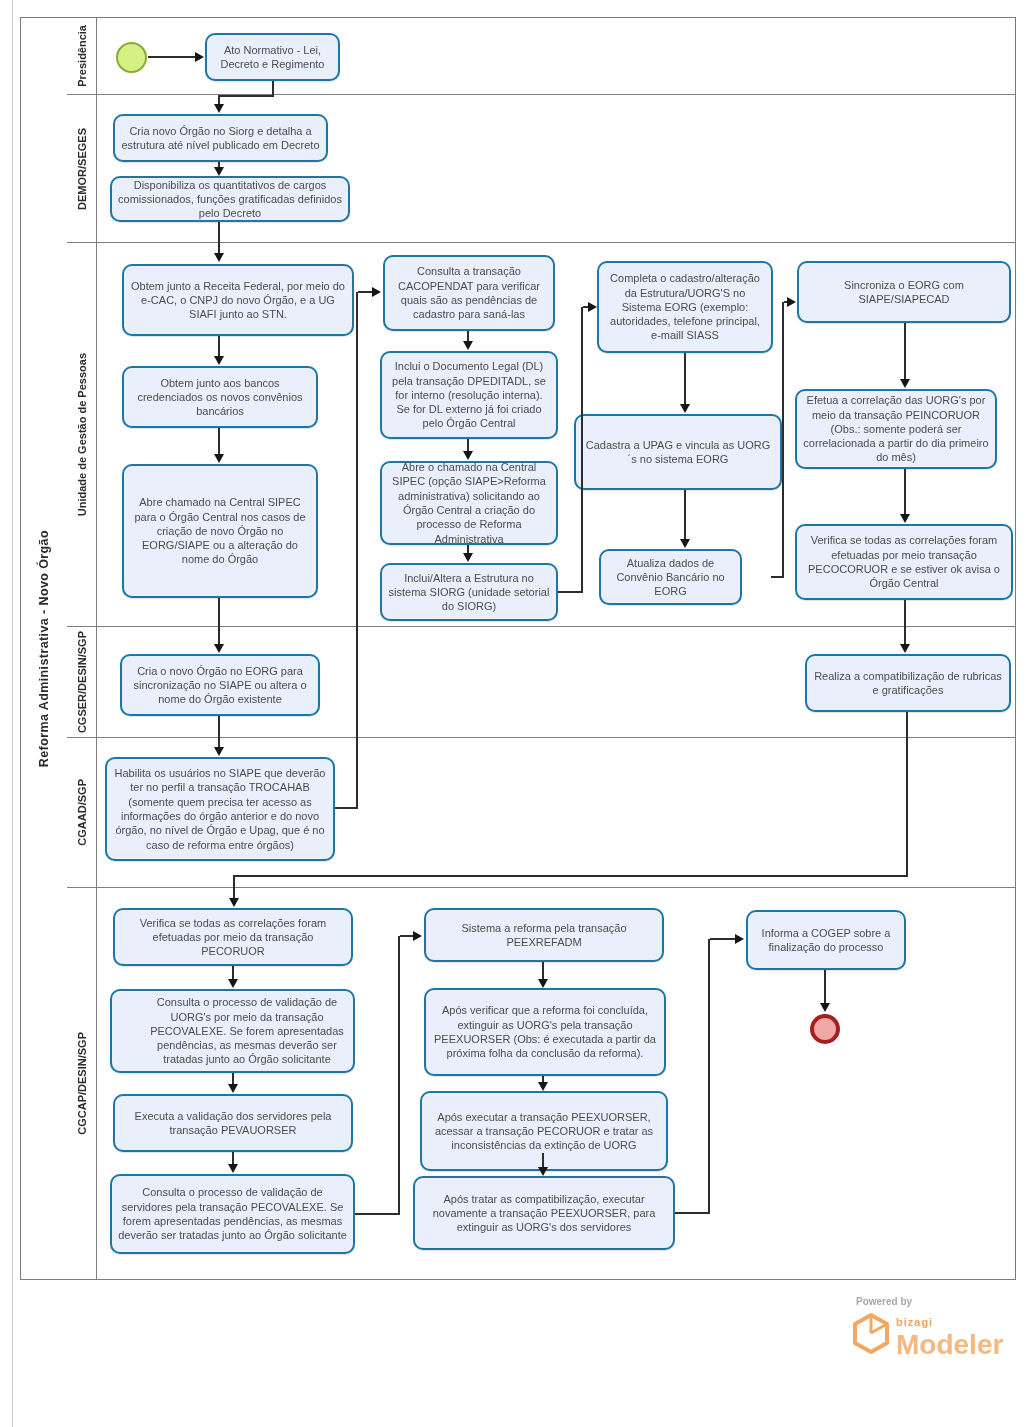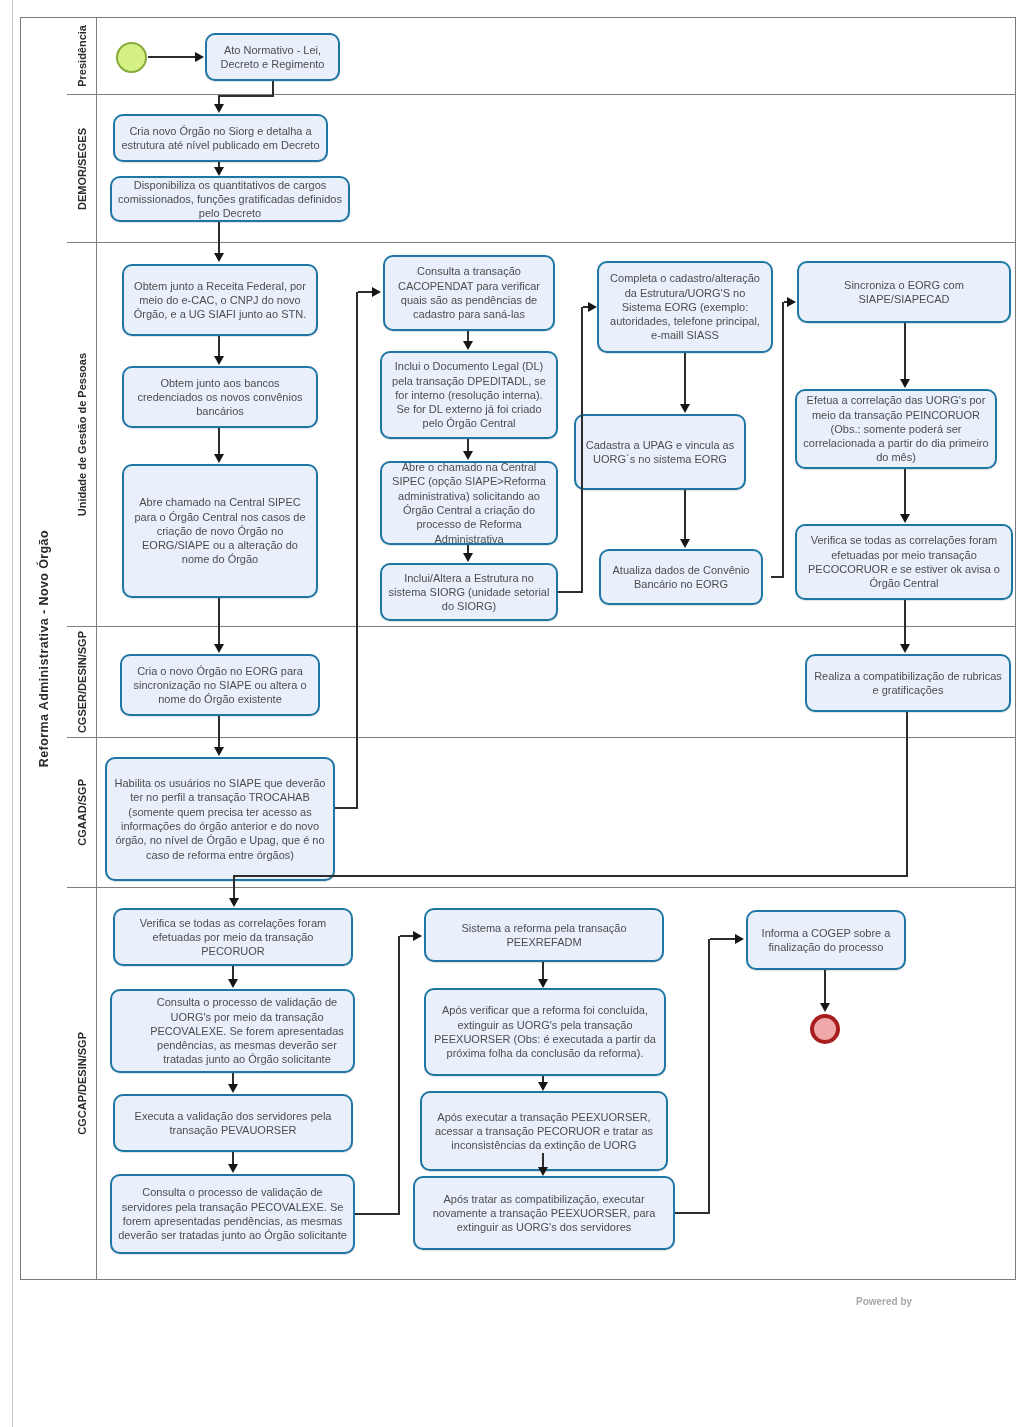--- a/index.html
+++ b/index.html
@@ -75,21 +75,21 @@
 
 <div class="task" style="left:205px;top:33px;width:135px;height:48px;">
     <span>Ato Normativo - Lei, Decreto e Regimento</span>
   </div>
 <div class="task" style="left:113px;top:114px;width:215px;height:48px;">
     <span>Cria novo Órgão no Siorg e detalha a estrutura até nível publicado em Decreto</span>
   </div>
 <div class="task" style="left:110px;top:176px;width:240px;height:46px;">
     <span>Disponibiliza os quantitativos de cargos comissionados, funções gratificadas definidos pelo Decreto</span>
   </div>
-<div class="task" style="left:122px;top:264px;width:196px;height:72px;">
+<div class="task" style="left:122px;top:264px;width:232px;height:72px;">
     <span>Obtem junto a Receita Federal,  por meio do e-CAC, o CNPJ do novo Órgão, e a UG SIAFI junto ao STN.</span>
   </div>
 <div class="task" style="left:122px;top:366px;width:196px;height:62px;">
     <span>Obtem junto aos bancos credenciados os novos convênios bancários</span>
   </div>
 <div class="task" style="left:122px;top:464px;width:196px;height:134px;">
     <span>Abre chamado na Central SIPEC para o Órgão Central nos casos de criação de novo Órgão no EORG/SIAPE ou a alteração do nome do Órgão</span>
   </div>
 <div class="task" style="left:383px;top:255px;width:172px;height:76px;">
     <span>Consulta a transação CACOPENDAT para verificar quais são as pendências de cadastro para saná-las</span>
@@ -99,42 +99,42 @@
   </div>
 <div class="task" style="left:380px;top:461px;width:178px;height:84px;">
     <span>Abre o chamado na Central SIPEC (opção SIAPE&gt;Reforma administrativa) solicitando ao Órgão Central a criação do processo de Reforma Administrativa</span>
   </div>
 <div class="task" style="left:380px;top:563px;width:178px;height:58px;">
     <span>Inclui/Altera a Estrutura no sistema SIORG (unidade setorial do SIORG)</span>
   </div>
 <div class="task" style="left:597px;top:261px;width:176px;height:92px;">
     <span>Completa o cadastro/alteração da Estrutura/UORG'S no Sistema EORG (exemplo: autoridades, telefone principal, e-maill SIASS</span>
   </div>
-<div class="task" style="left:574px;top:414px;width:172px;height:76px;">
+<div class="task" style="left:574px;top:414px;width:208px;height:76px;">
     <span>Cadastra a UPAG e vincula as UORG´s no sistema EORG</span>
   </div>
-<div class="task" style="left:599px;top:549px;width:164px;height:56px;">
+<div class="task" style="left:599px;top:549px;width:143px;height:56px;">
     <span>Atualiza dados de Convênio Bancário no EORG</span>
   </div>
 <div class="task" style="left:797px;top:261px;width:214px;height:62px;">
     <span>Sincroniza o EORG com SIAPE/SIAPECAD</span>
   </div>
 <div class="task" style="left:795px;top:389px;width:202px;height:80px;">
     <span>Efetua a correlação das UORG's por meio da transação PEINCORUOR (Obs.: somente poderá ser correlacionada a partir do dia primeiro do mês)</span>
   </div>
 <div class="task" style="left:795px;top:524px;width:218px;height:76px;">
     <span>Verifica se todas as correlações foram efetuadas por meio transação PECOCORUOR e se estiver ok avisa o Órgão Central</span>
   </div>
 <div class="task" style="left:120px;top:654px;width:200px;height:62px;">
     <span>Cria o novo Órgão no EORG para sincronização no SIAPE ou altera o nome do Órgão existente</span>
   </div>
 <div class="task" style="left:805px;top:654px;width:206px;height:58px;">
     <span>Realiza a compatibilização de rubricas e gratificações</span>
   </div>
-<div class="task" style="left:105px;top:757px;width:230px;height:124px;">
+<div class="task" style="left:105px;top:757px;width:230px;height:104px;">
     <span>Habilita os usuários no SIAPE que deverão ter no perfil a transação TROCAHAB (somente quem precisa ter acesso as informações do órgão anterior e do novo órgão, no nível de Órgão e Upag, que é no caso de reforma entre órgãos)</span>
   </div>
 <div class="task" style="left:113px;top:908px;width:240px;height:58px;">
     <span>Verifica se todas as correlações foram efetuadas por meio da transação PECORUOR</span>
   </div>
 <div class="task" style="left:110px;top:989px;width:245px;height:84px;padding-left:35px;">
     <span>Consulta o processo de validação de UORG's por meio da transação PECOVALEXE. Se forem apresentadas pendências, as mesmas deverão ser tratadas junto ao Órgão solicitante</span>
   </div>
 <div class="task" style="left:113px;top:1094px;width:240px;height:58px;">
     <span>Executa a validação dos servidores pela transação PEVAUORSER</span>
@@ -228,13 +228,23 @@
   <i class="ln" style="left:675px;top:1212px;width:35px;height:2px;"></i>
     <i class="ln" style="left:708px;top:939px;width:2px;height:275px;"></i>
     <i class="ln" style="left:710px;top:938px;width:27px;height:2px;"></i>
     <i class="ah r" style="left:735px;top:934px;"></i>
   <i class="ln" style="left:824px;top:970px;width:2px;height:34px;"></i>
     <i class="ah d" style="left:820px;top:1003px;"></i>
 </div>
 
 <div class="footer">
   <div class="powered">Powered by</div>
+  <div class="brandrow">
+    <svg width="38" height="42" viewBox="0 0 38 42">
+      <path d="M19 3 L35 12 V31 L19 40 L3 31 V12 Z" fill="none" stroke="#f2a860" stroke-width="4" stroke-linejoin="round"></path>
+      <path d="M19 21 L19 3 M19 21 L35 12" fill="none" stroke="#f2a860" stroke-width="3" stroke-linejoin="round"></path>
+    </svg>
+    <div class="brandcol">
+      <span class="brand">bizagi</span>
+      <div class="product">Modeler</div>
+    </div>
+  </div>
 </div>
 
 </body></html>

